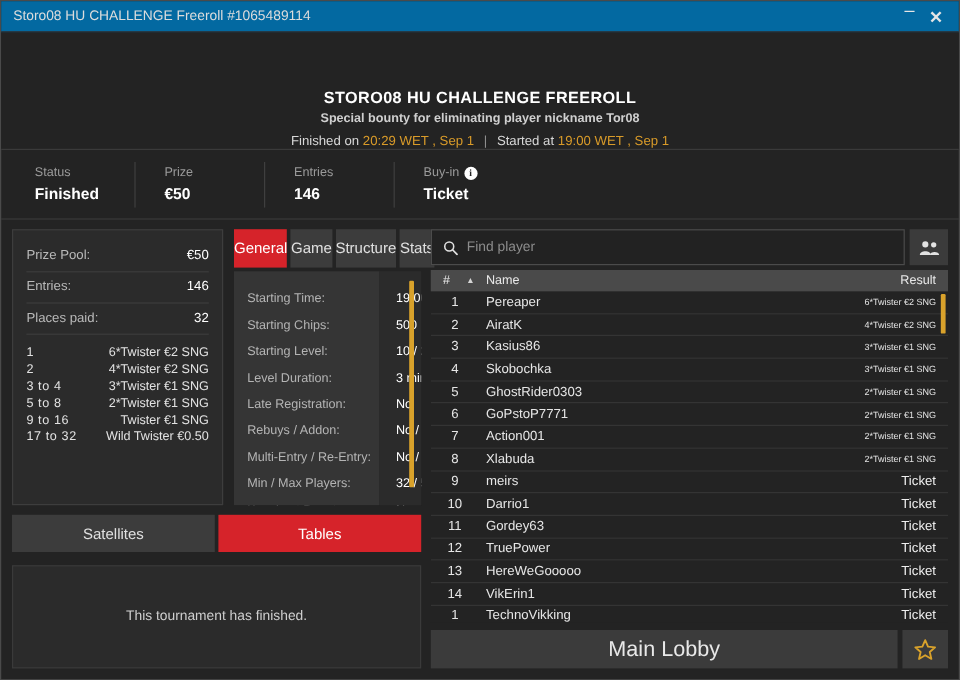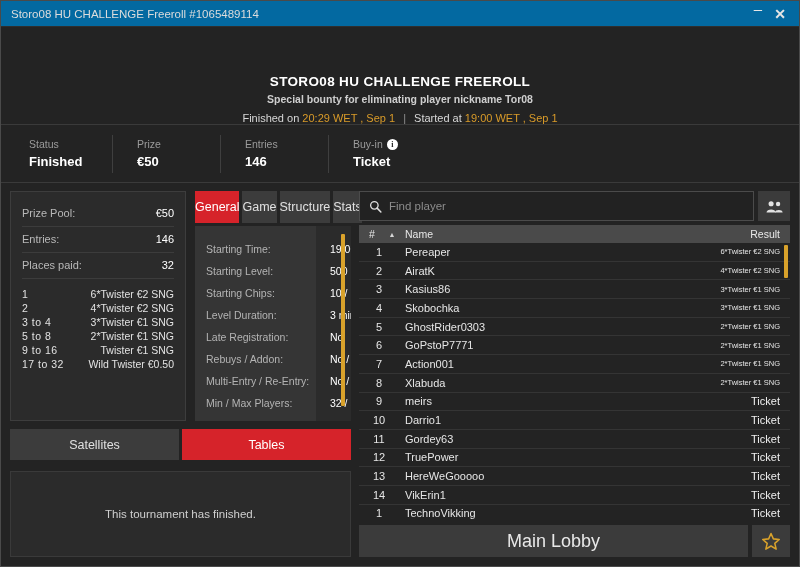--- a/index.html
+++ b/index.html
@@ -339,22 +339,22 @@
           <div class="tabs">
             <div class="tab active">General</div>
             <div class="tab">Game</div>
             <div class="tab">Structure</div>
             <div class="tab">Stats</div>
           </div>
 
           <div class="details">
             <div class="det-labels">
               <div class="det-line">Starting Time:</div>
+              <div class="det-line">Starting Chips:</div>
               <div class="det-line">Starting Level:</div>
-              <div class="det-line">Starting Chips:</div>
               <div class="det-line">Level Duration:</div>
               <div class="det-line">Late Registration:</div>
               <div class="det-line">Rebuys / Addon:</div>
               <div class="det-line">Multi-Entry / Re-Entry:</div>
               <div class="det-line">Min / Max Players:</div>
               <div class="det-line">Knockout Bounty:</div>
             </div>
             <div class="det-values">
               <div class="det-line">19:00 WET , Sep 1</div>
               <div class="det-line">500</div>

